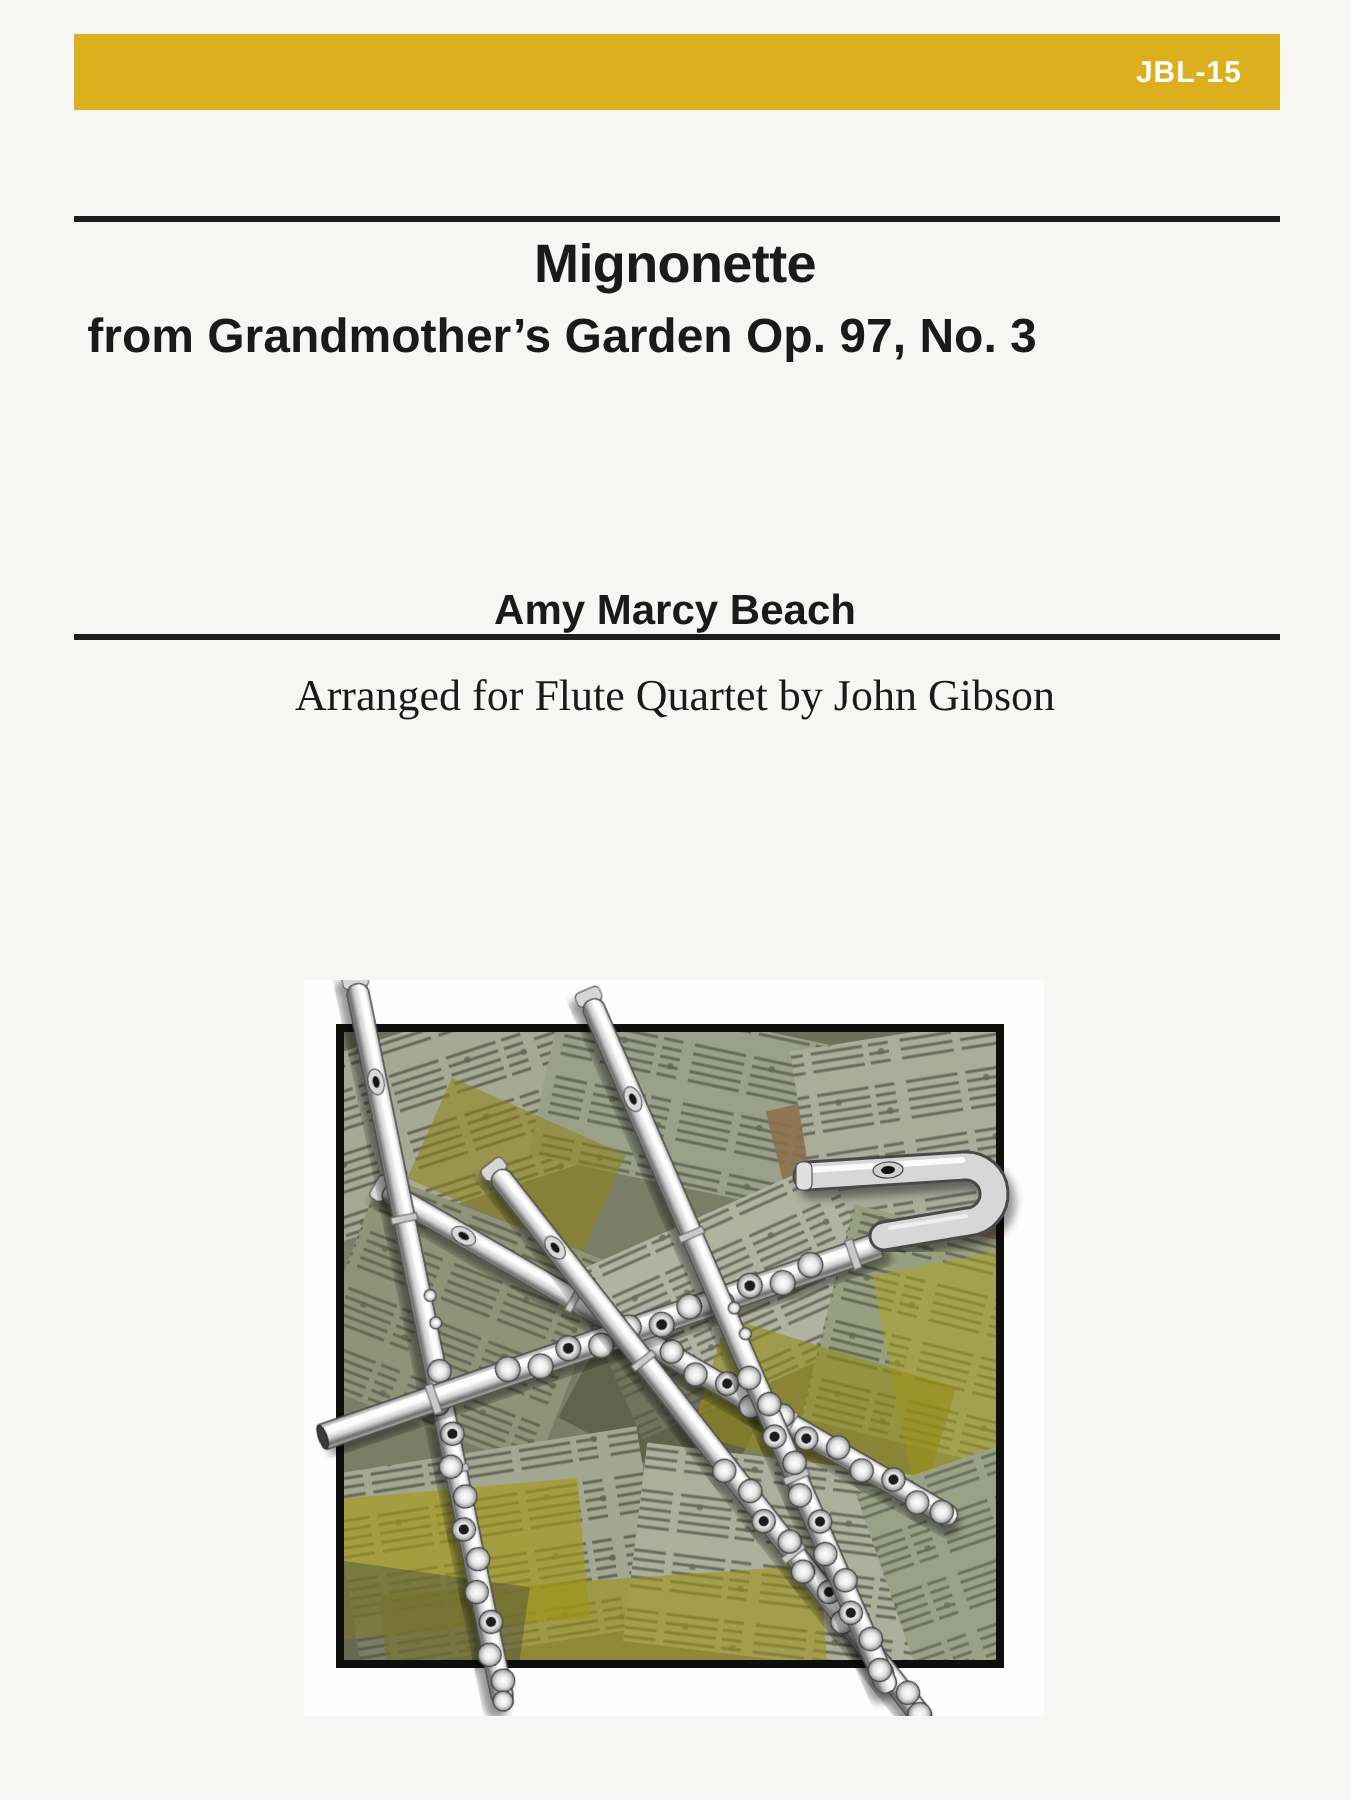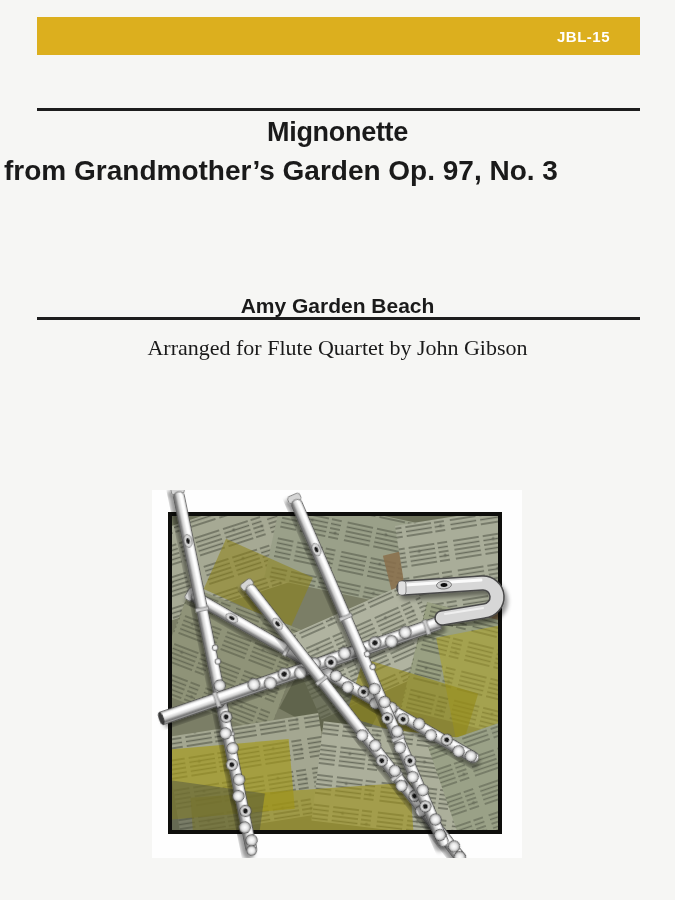--- a/index.html
+++ b/index.html
@@ -6,37 +6,37 @@
   body{
     width:675px;height:900px;position:relative;overflow:hidden;
     background:#f6f6f4;
     font-family:"Liberation Sans", sans-serif;
     color:#1a1a1a;
   }
   .banner{
     position:absolute;left:37px;top:17px;width:603px;height:38px;
     background:#dcaf1e;
     display:flex;align-items:center;justify-content:flex-end;
-    box-sizing:border-box;padding-right:30px;
+    box-sizing:border-box;padding-right:19px;
   }
   .banner .catalog{
     color:#ffffff;font-weight:bold;font-size:15px;letter-spacing:.5px;
   }
   .rule{
     position:absolute;left:37px;width:603px;height:3px;background:#1d1d1d;
   }
   #rule-top{top:108px;}
   #rule-mid{top:317px;}
   .title{
     position:absolute;left:0;top:119px;width:675px;text-align:center;
     font-size:27px;font-weight:bold;letter-spacing:-.3px;line-height:1;
   }
   .subtitle{
     position:absolute;left:0;top:157px;width:562px;text-align:center;
-    font-size:28px;font-weight:bold;line-height:1;
+    font-size:24px;font-weight:bold;line-height:1;
   }
   .composer{
     position:absolute;left:0;top:295px;width:675px;text-align:center;
     font-size:21px;font-weight:bold;line-height:1;
   }
   .arranger{
     position:absolute;left:0;top:335px;width:675px;text-align:center;
     font-family:"Liberation Serif", serif;font-size:22px;line-height:1.2;
   }
   .cover{
@@ -50,21 +50,21 @@
 
 <div class="banner">
   <span class="catalog">JBL-15</span>
 </div>
 
 <div class="rule" id="rule-top"></div>
 
 <div class="title">Mignonette</div>
 <div class="subtitle">from Grandmother’s Garden Op. 97, No. 3</div>
 
-<div class="composer">Amy Garden Beach</div>
+<div class="composer">Amy Marcy Beach</div>
 <div class="rule" id="rule-mid"></div>
 <div class="arranger">Arranged for Flute Quartet by John Gibson</div>
 
 <div class="cover">
 <svg width="370" height="368" viewBox="0 0 370 368" xmlns="http://www.w3.org/2000/svg">
   <defs>
     <clipPath id="frameClip">
           <rect x="20" y="26" width="326" height="314"></rect>
         </clipPath>
     <linearGradient id="silver" gradientUnits="userSpaceOnUse" x1="0" y1="-7" x2="0" y2="7">

